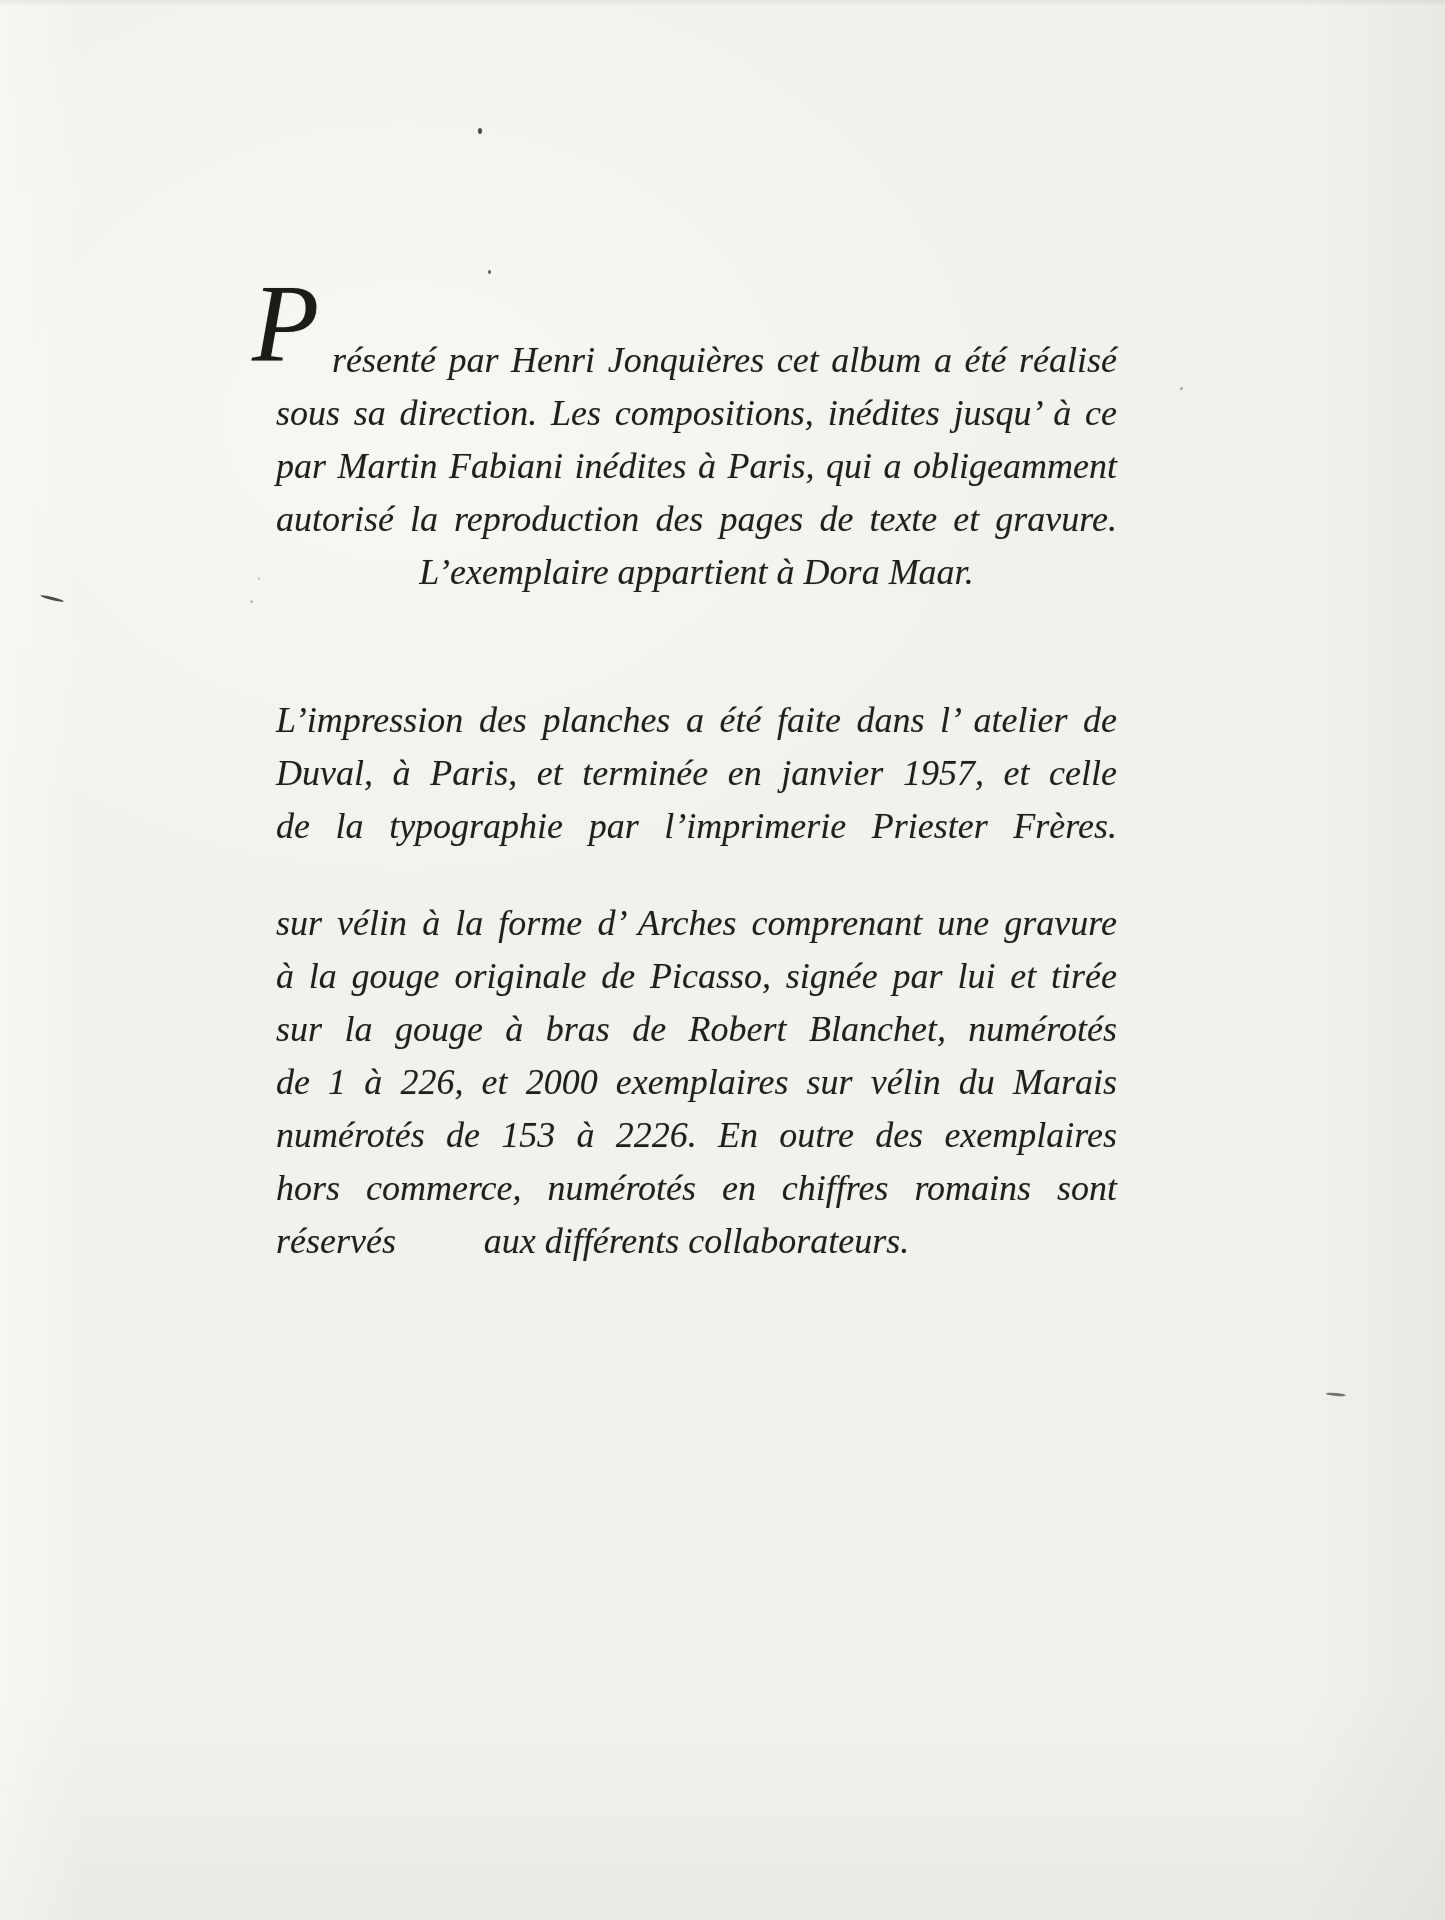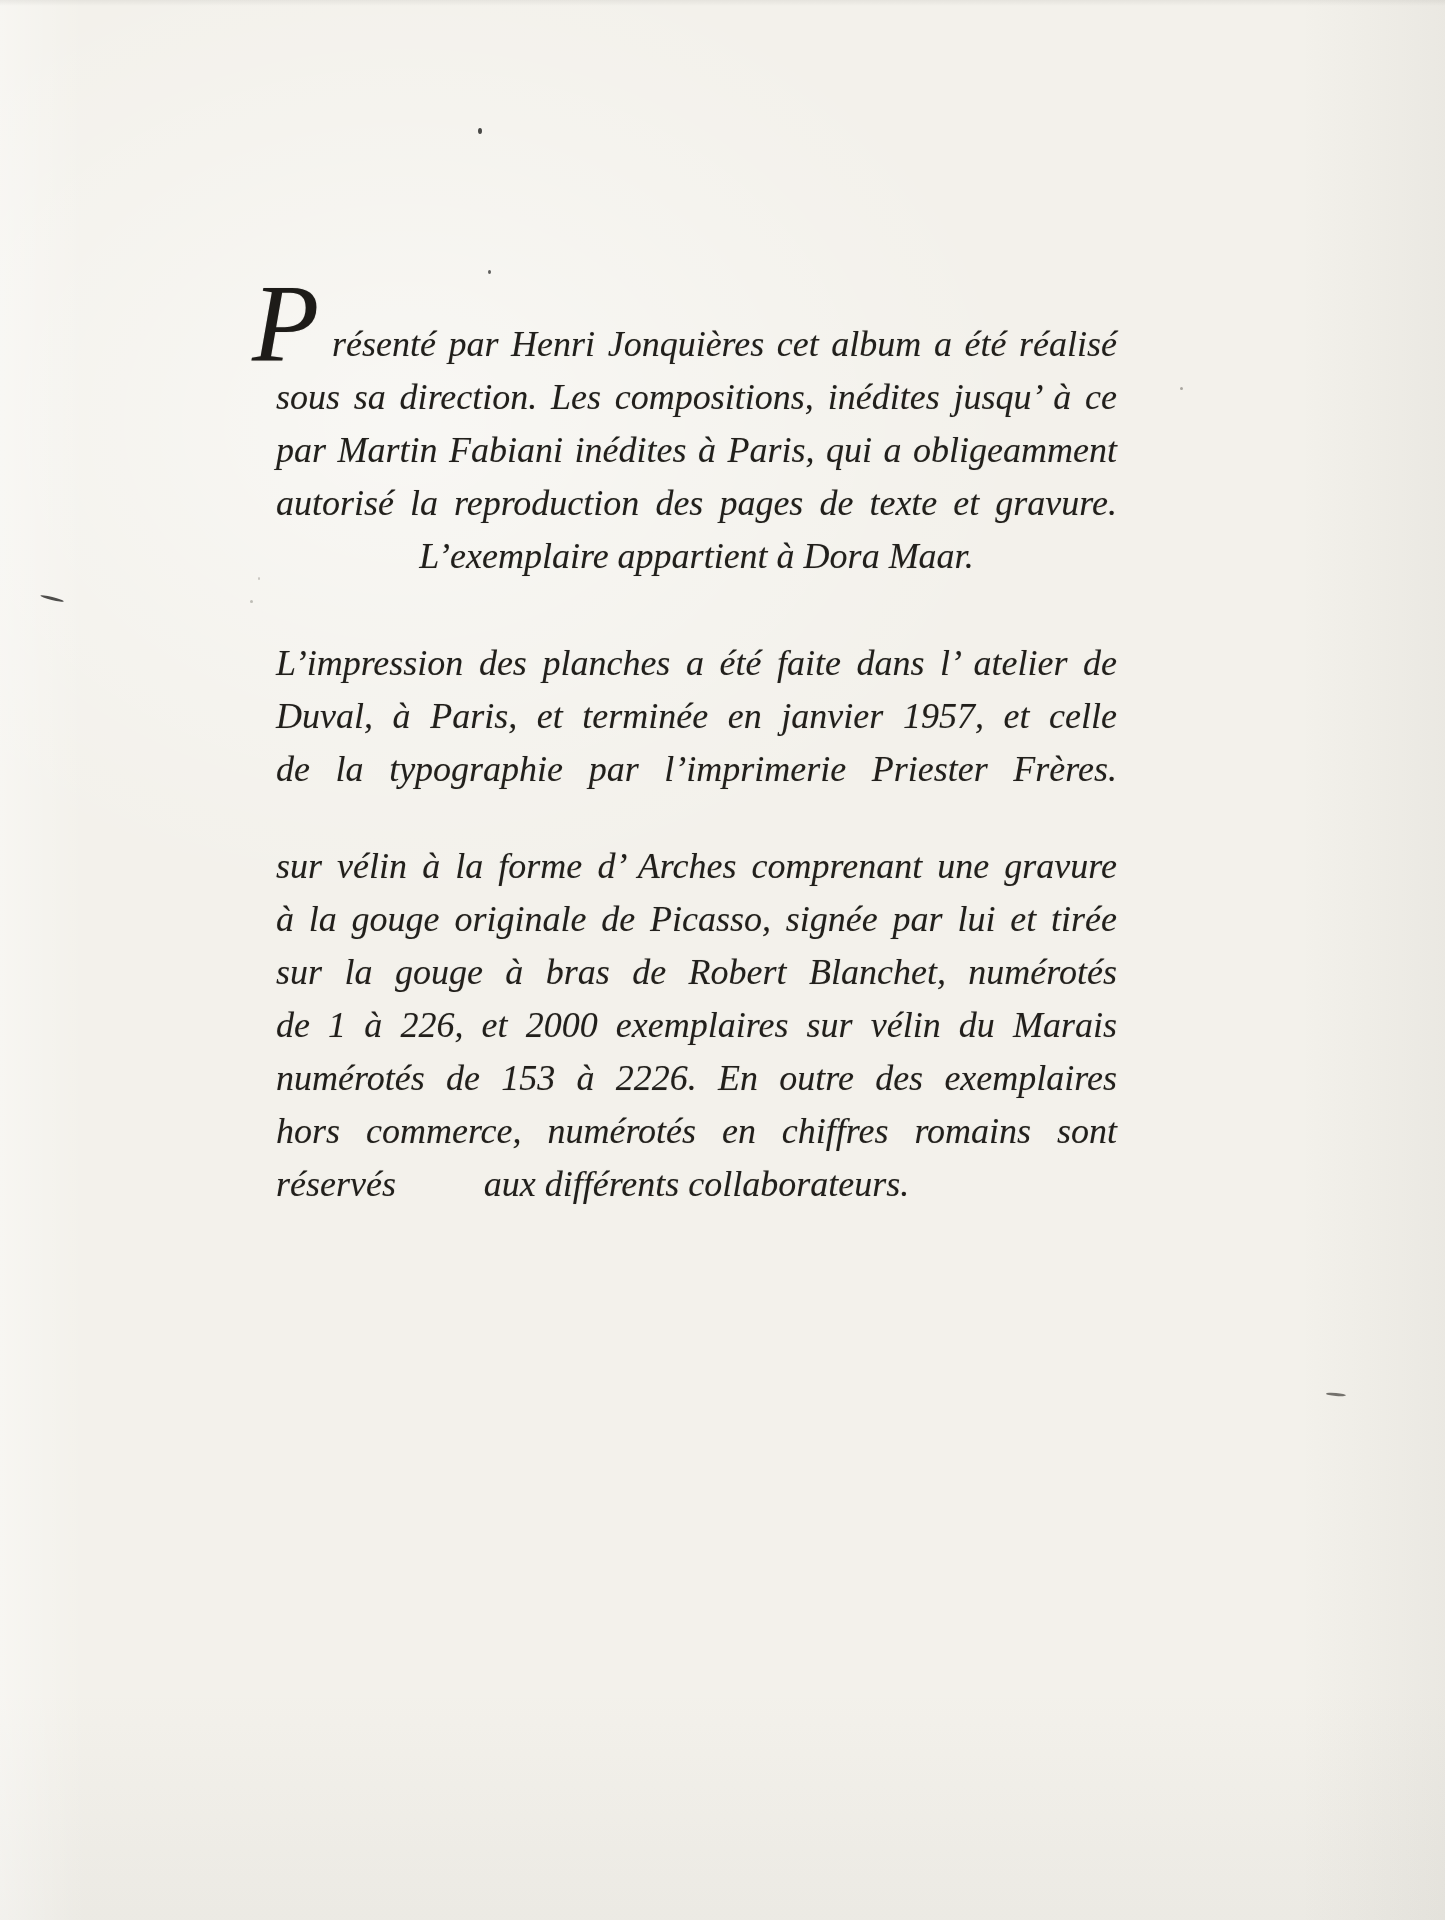--- a/index.html
+++ b/index.html
@@ -18,30 +18,30 @@
     pointer-events: none;
     background:
       linear-gradient(to bottom, rgba(110,108,102,0.10) 0px, rgba(110,108,102,0.0) 6px),
       linear-gradient(to right, rgba(255,255,255,0.35) 0%, rgba(255,255,255,0) 6%, rgba(255,255,255,0) 90%, rgba(120,118,110,0.07) 100%),
       linear-gradient(to bottom, rgba(255,255,255,0) 88%, rgba(120,118,110,0.06) 100%),
       radial-gradient(ellipse 900px 700px at 28% 22%, rgba(255,255,255,0.45), rgba(255,255,255,0) 70%);
   }
   .colophon {
     position: absolute;
     left: 276px;
-    top: 318px;
+    top: 334px;
     width: 841px;
     color: #211f1b;
     font-size: 36px;
     font-style: italic;
     line-height: 53px;
     text-shadow: 0 0 1px rgba(33,31,27,0.25);
   }
   .para { margin: 0; }
-  .para + .para.gap-large { margin-top: 54px; }
+  .para + .para.gap-large { margin-top: 95px; }
   .para + .para.gap-small { margin-top: 44px; }
   .line {
     height: 53px;
     white-space: normal;
     text-align: justify;
     text-align-last: justify;
   }
   .line.center {
     text-align: right;
     text-align-last: center;

